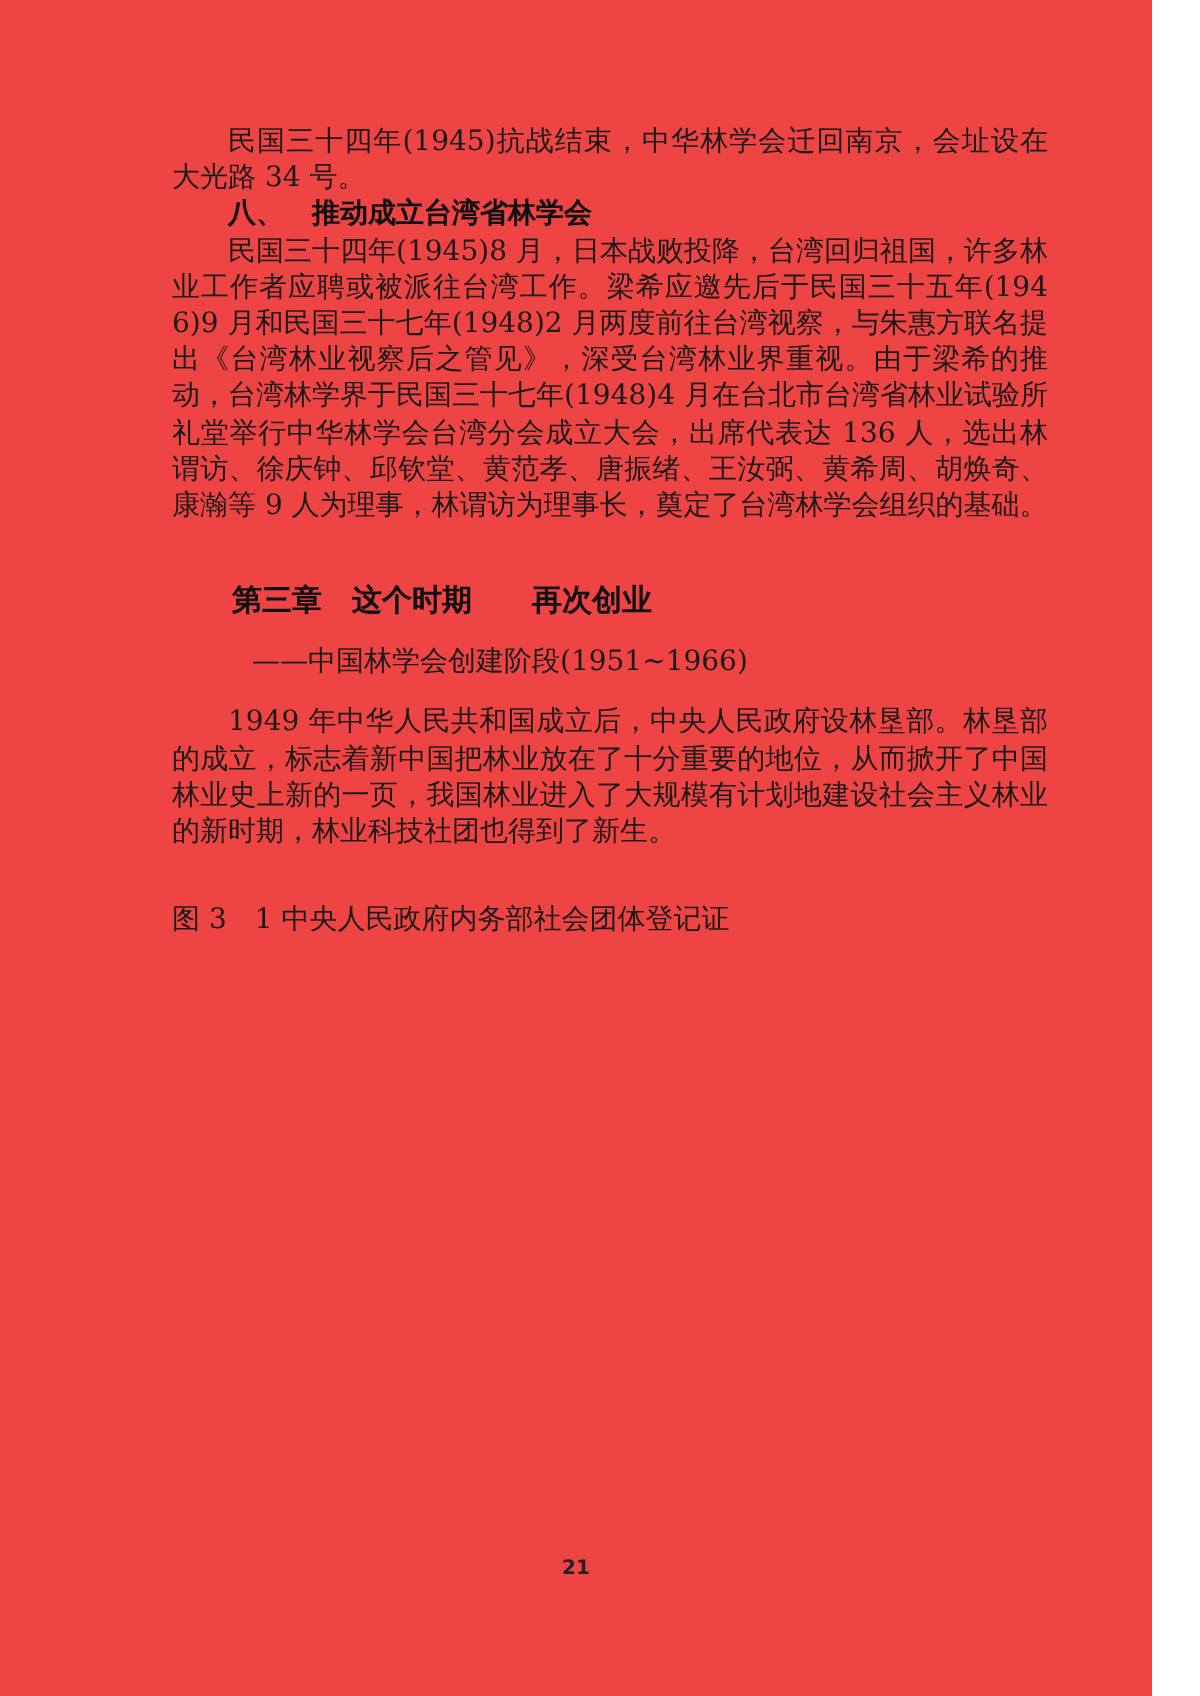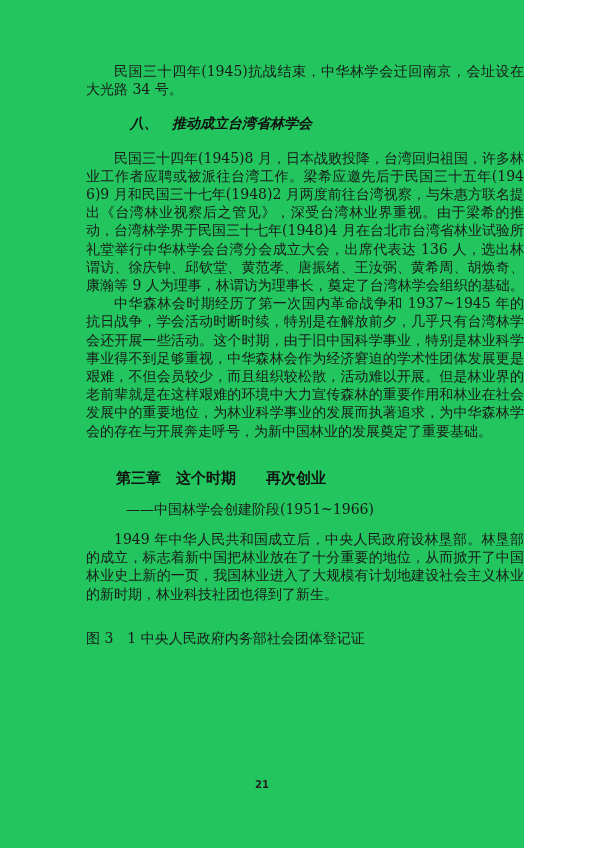--- a/index.html
+++ b/index.html
@@ -2,51 +2,50 @@
 <html><head>
 <meta charset="utf-8">
 <style>
   html, body {
     margin: 0;
     padding: 0;
     background: #ffffff;
   }
   .page {
     position: relative;
-    width: 524px;
+    width: 576px;
     height: 848px;
-    background: #22c55e;
+    background: #ef4444;
     color: #1a1a1a;
     overflow: hidden;
     font-family: "DejaVu Serif", "Liberation Serif", serif;
   }
   .text-block {
     position: absolute;
     left: 86px;
     top: 62px;
     width: 438px;
   }
   .para {
     margin: 0;
     font-size: 14px;
     line-height: 18.2px;
     text-align: justify;
     text-indent: 2em;
     word-break: break-all;
     color: #1a1a1a;
   }
   .subheading {
-    margin: 16px;
+    margin: 0;
     font-size: 14px;
     line-height: 18.2px;
     font-weight: 700;
     text-indent: 2em;
     font-family: "DejaVu Sans", "Liberation Sans", sans-serif;
     color: #111111;
-    font-style: italic;
   }
   .chapter-title {
     margin: 29px 0 0 0;
     font-size: 15px;
     line-height: 19px;
     font-weight: 700;
     text-indent: 2em;
     font-family: "DejaVu Sans", "Liberation Sans", sans-serif;
     color: #111111;
   }
@@ -77,20 +76,19 @@
   }
 </style>
 </head>
 <body>
 
 <div class="page">
   <div class="text-block">
     <p class="para">民国三十四年(1945)抗战结束，中华林学会迁回南京，会址设在大光路 34 号。</p>
     <h3 class="subheading">八、　推动成立台湾省林学会</h3>
     <p class="para">民国三十四年(1945)8 月，日本战败投降，台湾回归祖国，许多林业工作者应聘或被派往台湾工作。梁希应邀先后于民国三十五年(1946)9 月和民国三十七年(1948)2 月两度前往台湾视察，与朱惠方联名提出《台湾林业视察后之管见》，深受台湾林业界重视。由于梁希的推动，台湾林学界于民国三十七年(1948)4 月在台北市台湾省林业试验所礼堂举行中华林学会台湾分会成立大会，出席代表达 136 人，选出林谓访、徐庆钟、邱钦堂、黄范孝、唐振绪、王汝弼、黄希周、胡焕奇、康瀚等 9 人为理事，林谓访为理事长，奠定了台湾林学会组织的基础。</p>
-    <p class="para">中华森林会时期经历了第一次国内革命战争和 1937~1945 年的抗日战争，学会活动时断时续，特别是在解放前夕，几乎只有台湾林学会还开展一些活动。这个时期，由于旧中国科学事业，特别是林业科学事业得不到足够重视，中华森林会作为经济窘迫的学术性团体发展更是艰难，不但会员较少，而且组织较松散，活动难以开展。但是林业界的老前辈就是在这样艰难的环境中大力宣传森林的重要作用和林业在社会发展中的重要地位，为林业科学事业的发展而执著追求，为中华森林学会的存在与开展奔走呼号，为新中国林业的发展奠定了重要基础。</p>
     <h2 class="chapter-title">第三章　这个时期　　再次创业</h2>
     <p class="chapter-subtitle">——中国林学会创建阶段(1951~1966)</p>
     <p class="para">1949 年中华人民共和国成立后，中央人民政府设林垦部。林垦部的成立，标志着新中国把林业放在了十分重要的地位，从而掀开了中国林业史上新的一页，我国林业进入了大规模有计划地建设社会主义林业的新时期，林业科技社团也得到了新生。</p>
     <p class="figure-caption">图 3　1 中央人民政府内务部社会团体登记证</p>
   </div>
   <div class="page-number">21</div>
 </div>
 
 </body></html>

